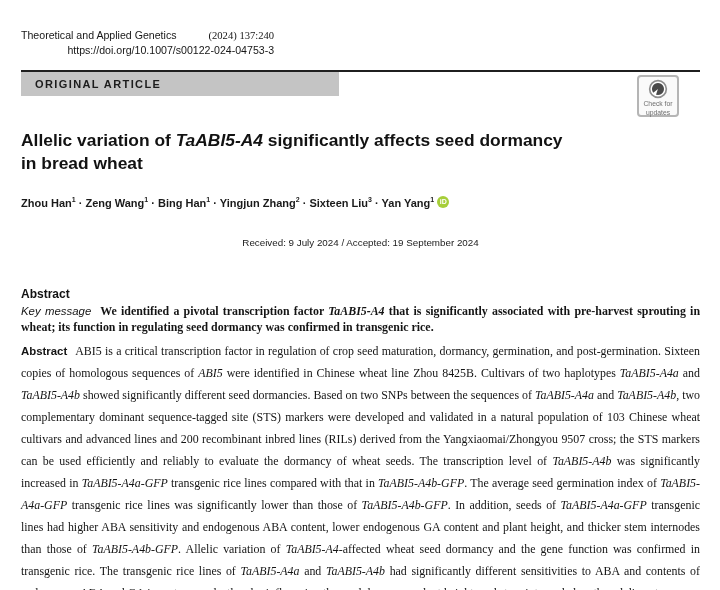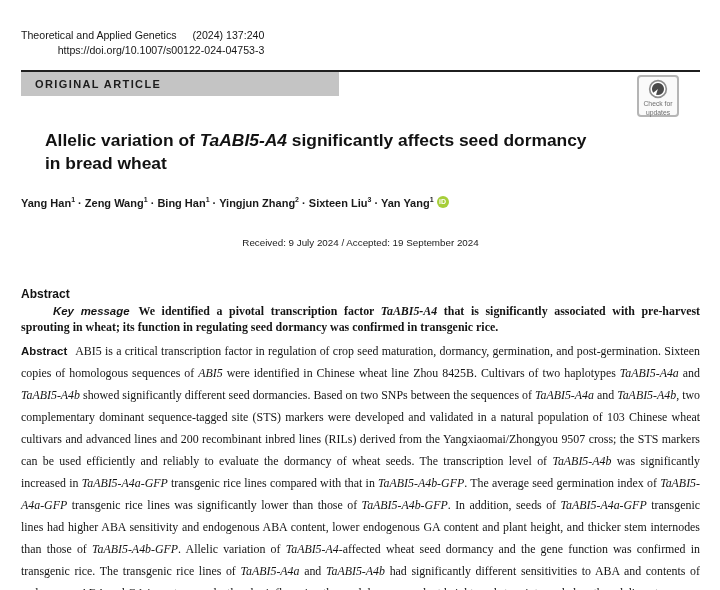--- a/index.html
+++ b/index.html
@@ -13,21 +13,21 @@
   body {
     width:720px; height:590px;
     font-family:"Liberation Sans", sans-serif;
     color:var(--ink);
     position:relative;
     overflow:hidden;
   }
   .page { position:absolute; inset:0; width:720px; height:590px; }
 
   .journal-block { position:absolute; left:21px; top:28px; font-size:10.6px; line-height:15px; color:#161616; }
-  .journal-citation { display:inline-block; margin-left:16px; }
+  .journal-citation { display:inline-block; margin-left:32px;font-family:Liberation Serif, serif; }
   .doi-line { display:block;text-align:right; }
 
   .top-rule { position:absolute; left:21px; top:70px; width:679px; height:2px; background:var(--rule); }
 
   .article-type-banner {
     position:absolute; left:21px; top:72px; width:318px; height:24px;
     background:var(--banner-bg);
     display:flex; align-items:center; padding-left:14px;
     font-size:11px; font-weight:bold; letter-spacing:1.4px; color:#1c1c1c;
   }
@@ -39,21 +39,21 @@
     padding-top:2px; cursor:pointer;
   }
   .check-badge svg { display:block; }
   .check-badge-text {
     font-size:6.8px; line-height:7.6px; color:#6e6e6e; text-align:center;
     margin-top:1px; white-space:nowrap;
   }
 
   .article-title {
     position:absolute; left:21px; top:129px; width:650px;
-    font-size:17.4px; line-height:22.5px; font-weight:bold; color:#121212;margin-left:24px;
+    font-size:17.4px; line-height:22.5px; font-weight:bold; color:#121212;
   }
 
   .authors-line {
     position:absolute; left:21px; top:196px; width:679px;
     font-size:11px; font-weight:bold; color:#1a1a1a;
   }
   .authors-line sup { font-size:7px; }
   .orcid-icon {
     display:inline-block; width:12px; height:12px; border-radius:50%;
     background:var(--orcid-green); color:#ffffff;
@@ -73,23 +73,22 @@
   }
 
   .key-message {
     position:absolute; left:21px; top:303px; width:679px;
     font-family:"Liberation Serif", serif;
     font-size:11.9px; line-height:16.4px; font-weight:bold;
     text-align:justify; color:#141414;
   }
   .key-message-label {
     font-family:"Liberation Sans", sans-serif;
-    font-style:italic; font-weight:bold; font-size:11.4px;
+    font-style:italic; font-weight:normal; font-size:11.4px;
     margin-right:9px;
-    margin-left:32px;
   }
 
   .abstract-body {
     position:absolute; left:21px; top:340px; width:679px;
     font-family:"Liberation Serif", serif;
     font-size:11.9px; line-height:22px;
     text-align:justify; color:#141414;
   }
   .abstract-body-label {
     font-family:"Liberation Sans", sans-serif;
@@ -123,21 +122,21 @@
         <path d="M12 12 L4.8 17.8 L9.4 19.6 L11 14.8 Z" fill="#ffffff"></path>
       </svg>
     </span>
     <span class="check-badge-text">Check for</span>
     <span class="check-badge-text">updates</span>
   </div>
 
   <h1 class="article-title"><span>Allelic variation of </span><span class="it">TaABI5-A4</span><span> significantly affects seed dormancy</span><br><span>in bread wheat</span></h1>
 
   <div class="authors-line">
-    <span><span>Yang Han</span><sup>1</sup><span> · </span><span>Zeng Wang</span><sup>1</sup><span> · </span><span>Bing Han</span><sup>1</sup><span> · </span><span>Yingjun Zhang</span><sup>2</sup><span> · </span><span>Sixteen Liu</span><sup>3</sup><span> · </span><span>Yan Yang</span><sup>1</sup></span><span class="orcid-icon">iD</span>
+    <span><span>Zhou Han</span><sup>1</sup><span> · </span><span>Zeng Wang</span><sup>1</sup><span> · </span><span>Bing Han</span><sup>1</sup><span> · </span><span>Yingjun Zhang</span><sup>2</sup><span> · </span><span>Sixteen Liu</span><sup>3</sup><span> · </span><span>Yan Yang</span><sup>1</sup></span><span class="orcid-icon">iD</span>
   </div>
 
   <div class="dates-block">
     <div>Received: 9 July 2024 / Accepted: 19 September 2024</div>
   </div>
 
   <div class="abstract-heading">Abstract</div>
 
   <p class="key-message">
     <span class="key-message-label">Key message</span><span><span>We identified a pivotal transcription factor </span><span class="it">TaABI5-A4</span><span> that is significantly associated with pre-harvest sprouting in wheat; its function in regulating seed dormancy was confirmed in transgenic rice.</span></span>

